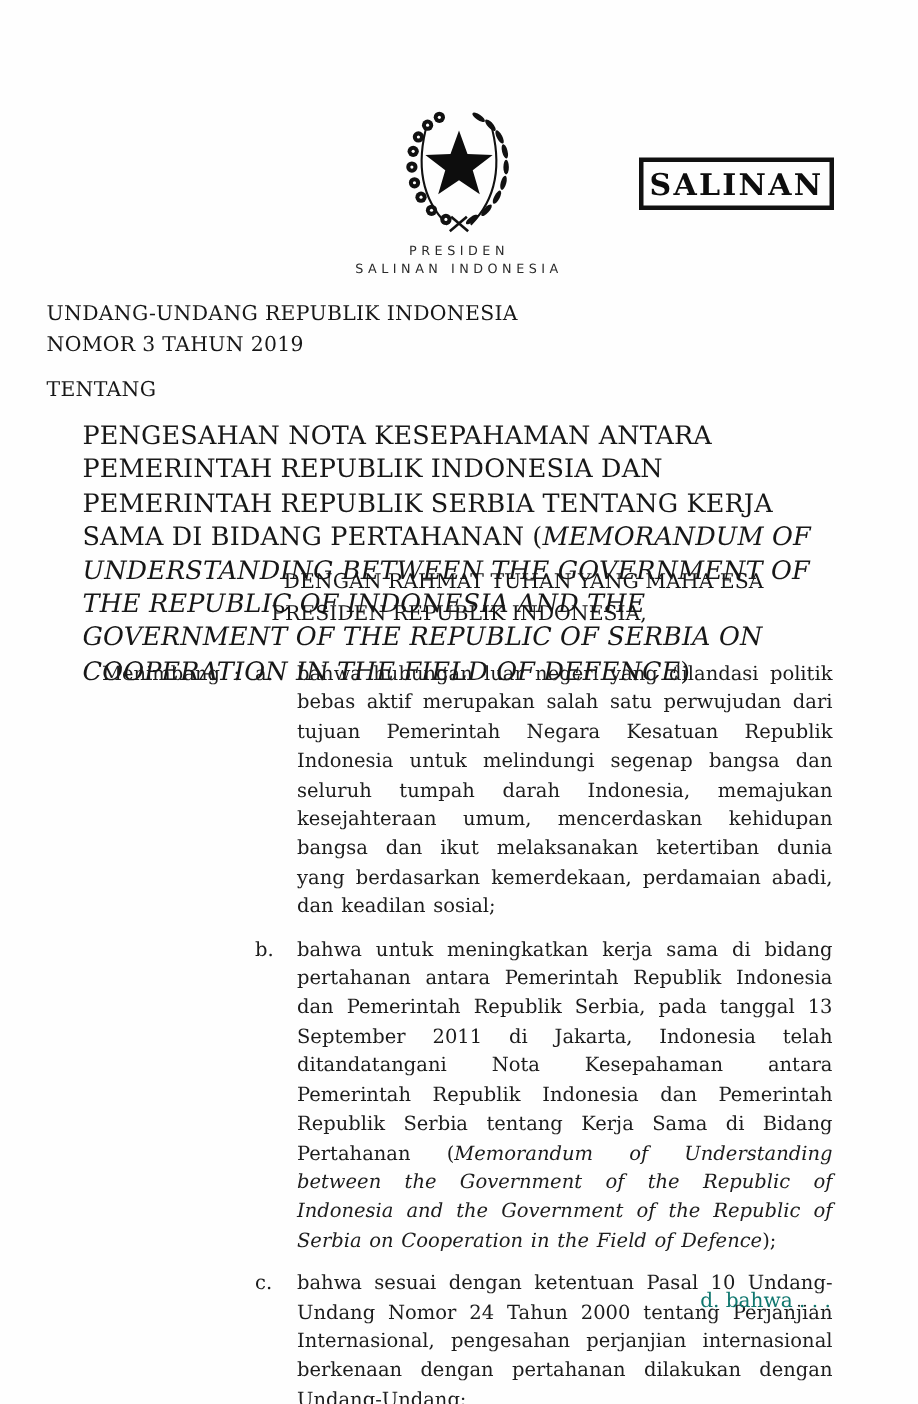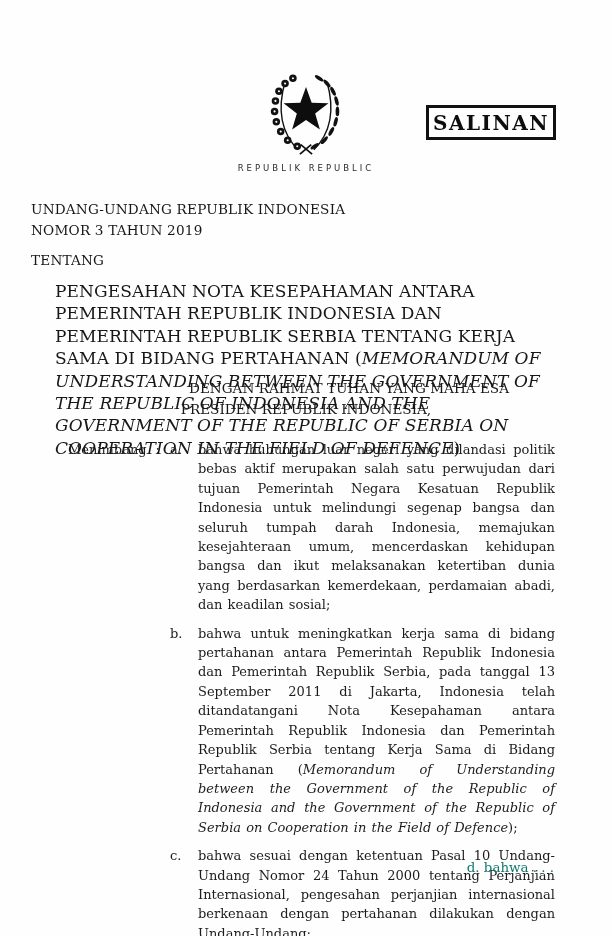--- a/index.html
+++ b/index.html
@@ -178,21 +178,22 @@
       </g>
 
       <g stroke="#111" stroke-width="2">
         <line x1="48" y1="94" x2="61" y2="83"></line>
         <line x1="62" y1="94" x2="49" y2="83"></line>
       </g>
 
       <polygon fill="#0d0d0d" points="55,17 61.5,35.1 80.7,35.7 65.5,47.4 70.9,65.8 55,55 39.1,65.8 44.5,47.4 29.3,35.7 48.5,35.1"></polygon>
     </svg>
     <div class="lh-text">
-      <div>REPUBLIK REPUBLIC</div>
+      <div>PRESIDEN</div>
+      <div>SALINAN INDONESIA</div>
     </div>
   </div>
 
   <div class="title-block">
     <div class="t-law">UNDANG-UNDANG REPUBLIK INDONESIA</div>
     <div class="t-num">NOMOR 3 TAHUN 2019</div>
     <div class="t-tentang">TENTANG</div>
     <p class="t-subject"><span>PENGESAHAN NOTA KESEPAHAMAN ANTARA PEMERINTAH REPUBLIK INDONESIA DAN PEMERINTAH REPUBLIK SERBIA TENTANG KERJA SAMA DI BIDANG PERTAHANAN (</span><i>MEMORANDUM OF UNDERSTANDING BETWEEN THE GOVERNMENT OF THE REPUBLIC OF INDONESIA AND THE GOVERNMENT OF THE REPUBLIC OF SERBIA ON COOPERATION IN THE FIELD OF DEFENCE</i><span>)</span></p>
   </div>
 

